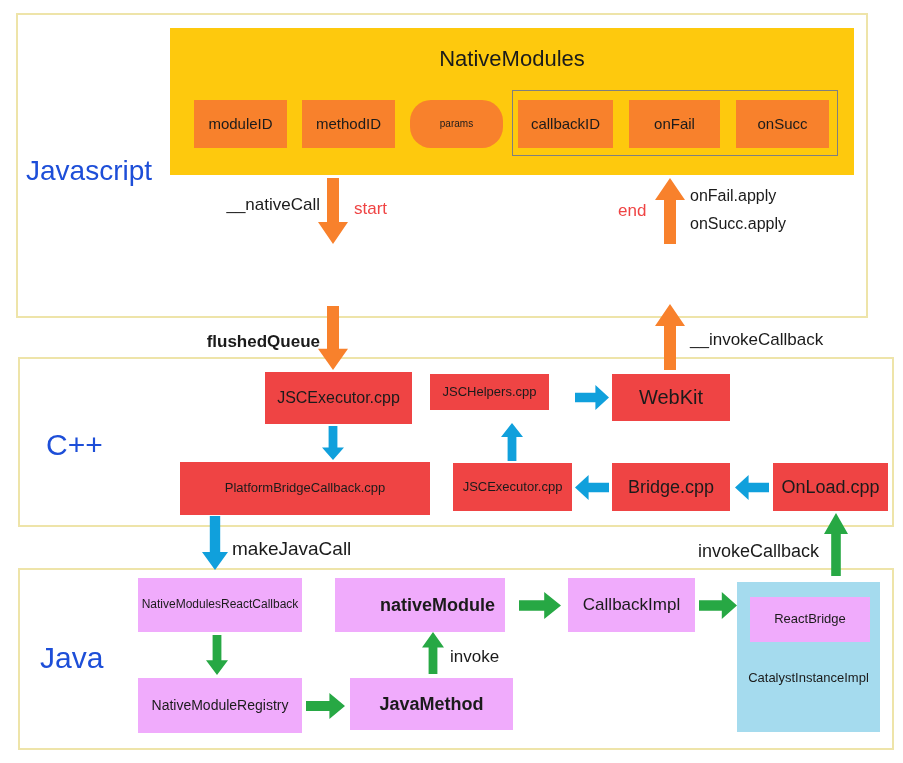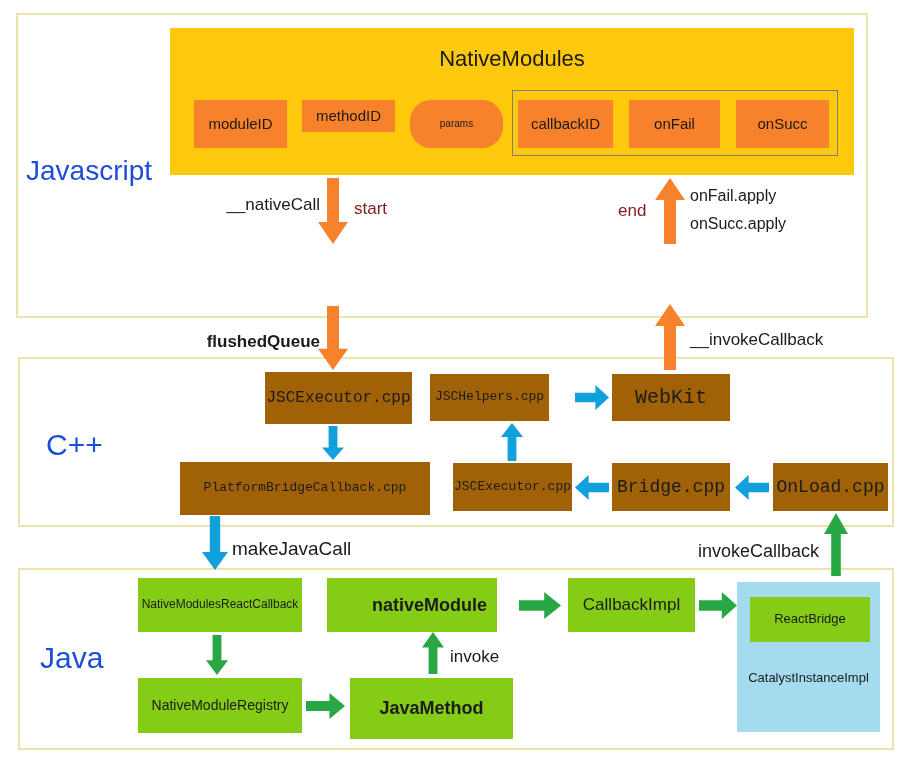--- a/index.html
+++ b/index.html
@@ -3,46 +3,46 @@
 <meta charset="utf-8">
 <style>
   html,body{margin:0;padding:0;background:#fff;}
   #canvas{position:relative;width:903px;height:763px;background:#fff;
           font-family:"Liberation Sans",sans-serif;color:#1b1b1b;overflow:hidden;}
   .abs{position:absolute;box-sizing:border-box;}
   .section{border:2px solid #EEE4A9;background:#fff;}
   .box{display:flex;align-items:center;justify-content:center;text-align:center;line-height:1.15;}
   .bg-yellow{background:#FEC90D;}
   .bg-orange{background:#F8812C;}
-  .bg-blue{background:#a16207;font-family:Liberation Mono, monospace;}
-  .bg-green{background:#84cc16;}
+  .bg-blue{background:#ef4444;}
+  .bg-green{background:#f0abfc;}
   .bg-lightblue{background:#A5DBEE;}
   .sec-label{font-size:30px;color:#1d4ed8;}
-  .muted{color:#7f1d1d;}
+  .muted{color:#ef4444;}
   .lbl{white-space:nowrap;}
   svg{display:block;}
 </style>
 </head>
 <body>
 
 <div id="canvas">
 
   <div class="abs section" style="left:16px;top:13px;width:852px;height:305px;"></div>
   <div class="abs section" style="left:18px;top:357px;width:876px;height:170px;"></div>
   <div class="abs section" style="left:18px;top:568px;width:876px;height:182px;"></div>
 
   <div class="abs sec-label lbl" style="left:26px;top:155px;font-size:28px;">Javascript</div>
   <div class="abs sec-label lbl" style="left:46px;top:428px;">C++</div>
   <div class="abs sec-label lbl" style="left:40px;top:641px;">Java</div>
 
   <div class="abs bg-yellow" style="left:170px;top:28px;width:684px;height:147px;"></div>
   <div class="abs box" style="left:170px;top:44px;width:684px;height:30px;font-size:22px;">NativeModules</div>
 
   <div class="abs box bg-orange" style="left:194px;top:100px;width:93px;height:48px;font-size:15px;">moduleID</div>
-  <div class="abs box bg-orange" style="left:302px;top:100px;width:93px;height:32px;font-size:15px;">methodID</div>
+  <div class="abs box bg-orange" style="left:302px;top:100px;width:93px;height:48px;font-size:15px;">methodID</div>
   <div class="abs box bg-orange" style="left:410px;top:100px;width:93px;height:48px;font-size:10px;border-radius:21px;">params</div>
 
   <div class="abs" style="left:512px;top:90px;width:326px;height:66px;border:1px solid #7f7f7f;"></div>
   <div class="abs box bg-orange" style="left:629px;top:100px;width:91px;height:48px;font-size:15px;">onFail</div>
   <div class="abs box bg-orange" style="left:518px;top:100px;width:95px;height:48px;font-size:15px;">callbackID</div>
   <div class="abs box bg-orange" style="left:736px;top:100px;width:93px;height:48px;font-size:15px;">onSucc</div>
 
   <div class="abs lbl" style="left:200px;top:195px;width:120px;text-align:right;font-size:17px;">__nativeCall</div>
   <div class="abs" style="left:318px;top:178px;">
     <svg width="30" height="66" viewBox="0 0 30 60" preserveAspectRatio="none">
@@ -75,21 +75,21 @@
   <div class="abs lbl" style="left:690px;top:330px;font-size:17px;">__invokeCallback</div>
 
   <div class="abs box bg-blue" style="left:265px;top:372px;width:147px;height:52px;font-size:16px;">JSCExecutor.cpp</div>
   <div class="abs" style="left:322px;top:426px;">
     <svg width="22" height="34" viewBox="0 0 30 60" preserveAspectRatio="none">
       <polygon points="9,0 21,0 21,38 30,38 15,60 0,38 9,38" fill="#10A0DC"></polygon>
       </svg>
   </div>
   <div class="abs box bg-blue" style="left:136px;top:462px;width:250px;height:53px;font-size:13px;margin-left:44px;">PlatformBridgeCallback.cpp</div>
 
-  <div class="abs box bg-blue" style="left:430px;top:374px;width:119px;height:47px;font-size:13px;">JSCHelpers.cpp</div>
+  <div class="abs box bg-blue" style="left:430px;top:374px;width:119px;height:36px;font-size:13px;">JSCHelpers.cpp</div>
   <div class="abs" style="left:575px;top:385px;">
     <svg width="34" height="25" viewBox="0 0 40 26" preserveAspectRatio="none">
       <polygon points="0,8 24,8 24,0 40,13 24,26 24,18 0,18" fill="#10A0DC"></polygon>
       </svg>
   </div>
   <div class="abs box bg-blue" style="left:612px;top:374px;width:118px;height:47px;font-size:20px;">WebKit</div>
 
   <div class="abs" style="left:501px;top:423px;">
     <svg width="22" height="38" viewBox="0 0 30 60" preserveAspectRatio="none">
       <polygon points="15,0 30,22 21,22 21,60 9,60 9,22 0,22" fill="#10A0DC"></polygon>
@@ -129,30 +129,30 @@
     <svg width="22" height="40" viewBox="0 0 30 60" preserveAspectRatio="none">
       <polygon points="9,0 21,0 21,38 30,38 15,60 0,38 9,38" fill="#27A844"></polygon>
       </svg>
   </div>
   <div class="abs box bg-green" style="left:138px;top:678px;width:164px;height:55px;font-size:14px;">NativeModuleRegistry</div>
   <div class="abs" style="left:306px;top:693px;">
     <svg width="39" height="26" viewBox="0 0 40 26" preserveAspectRatio="none">
       <polygon points="0,8 24,8 24,0 40,13 24,26 24,18 0,18" fill="#27A844"></polygon>
       </svg>
   </div>
-  <div class="abs box bg-green" style="left:350px;top:678px;width:163px;height:61px;font-size:18px;font-weight:bold;">JavaMethod</div>
+  <div class="abs box bg-green" style="left:350px;top:678px;width:163px;height:52px;font-size:18px;font-weight:bold;">JavaMethod</div>
 
   <div class="abs" style="left:422px;top:632px;">
     <svg width="22" height="42" viewBox="0 0 30 60" preserveAspectRatio="none">
       <polygon points="15,0 30,22 21,22 21,60 9,60 9,22 0,22" fill="#27A844"></polygon>
       </svg>
   </div>
   <div class="abs lbl" style="left:450px;top:647px;font-size:17px;">invoke</div>
 
-  <div class="abs box bg-green" style="left:327px;top:578px;width:170px;height:54px;font-size:18px;font-weight:bold;padding-left:35px;">nativeModule</div>
+  <div class="abs box bg-green" style="left:335px;top:578px;width:170px;height:54px;font-size:18px;font-weight:bold;padding-left:35px;">nativeModule</div>
   <div class="abs" style="left:519px;top:592px;">
     <svg width="42" height="27" viewBox="0 0 40 26" preserveAspectRatio="none">
       <polygon points="0,8 24,8 24,0 40,13 24,26 24,18 0,18" fill="#27A844"></polygon>
       </svg>
   </div>
   <div class="abs box bg-green" style="left:568px;top:578px;width:127px;height:54px;font-size:17px;">CallbackImpl</div>
   <div class="abs" style="left:699px;top:592px;">
     <svg width="38" height="27" viewBox="0 0 40 26" preserveAspectRatio="none">
       <polygon points="0,8 24,8 24,0 40,13 24,26 24,18 0,18" fill="#27A844"></polygon>
       </svg>

